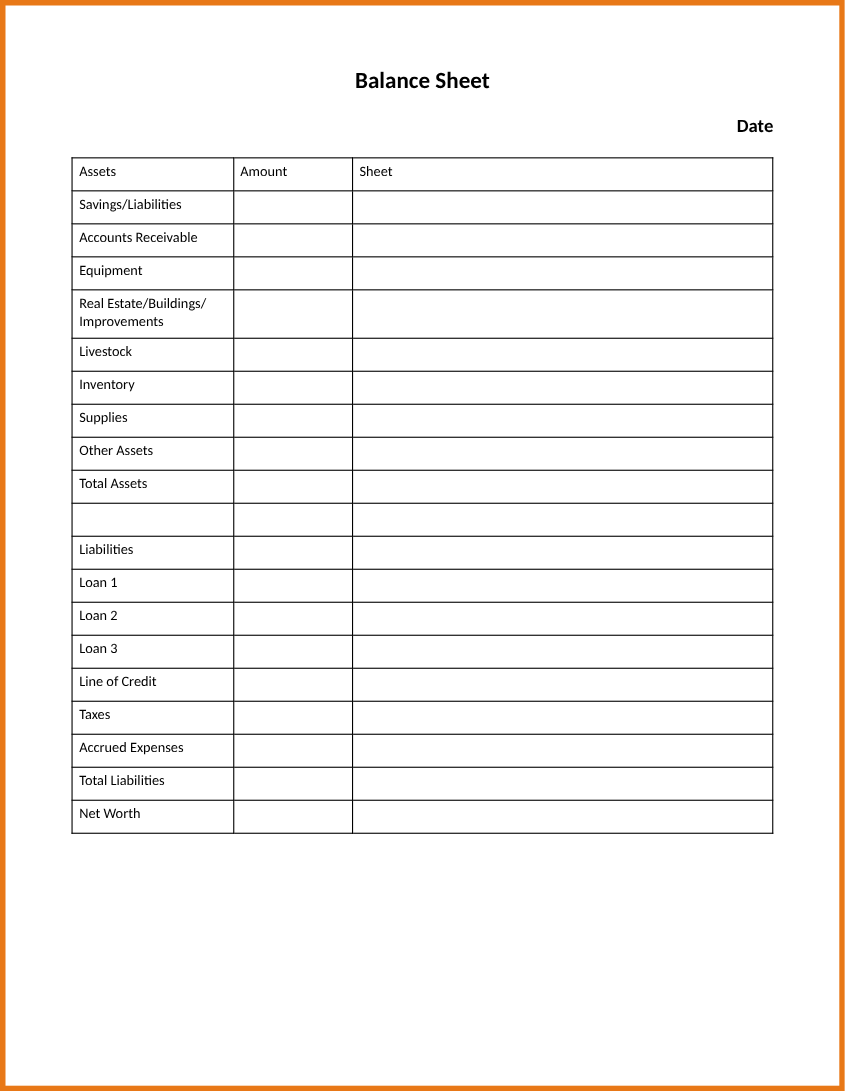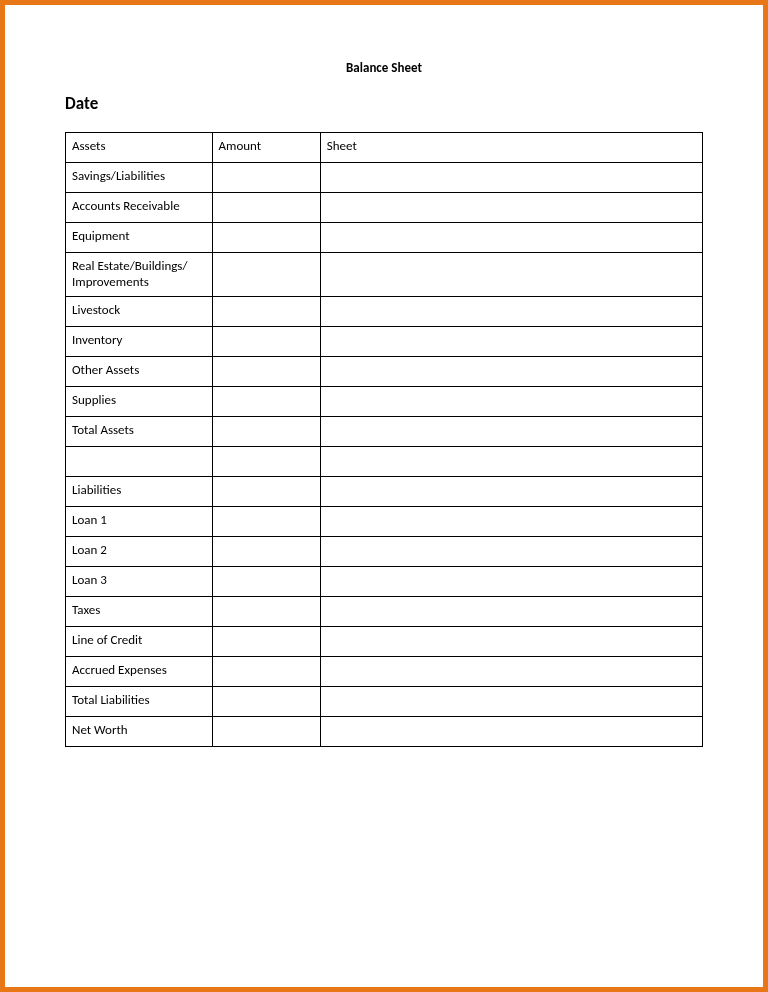--- a/index.html
+++ b/index.html
@@ -15,27 +15,27 @@
     }
     .outer-border {
       width: 768px;
       height: 992px;
       border: 5px solid #e87817;
       padding: 55px 60px;
       background: #fff;
     }
     .title {
       text-align: center;
-      font-size: 13px;
+      font-size: 21px;
       font-weight: bold;
       margin-bottom: 18px;
       color: #000;
     }
     .subtitle {
-      text-align: left;
+      text-align: right;
       font-size: 17px;
       font-weight: bold;
       margin-bottom: 18px;
       color: #000;
     }
     table {
       width: 100%;
       border-collapse: collapse;
       table-layout: fixed;
     }
@@ -109,26 +109,26 @@
           <td>Livestock</td>
           <td></td>
           <td></td>
         </tr>
         <tr>
           <td>Inventory</td>
           <td></td>
           <td></td>
         </tr>
         <tr>
-          <td>Other Assets</td>
+          <td>Supplies</td>
           <td></td>
           <td></td>
         </tr>
         <tr>
-          <td>Supplies</td>
+          <td>Other Assets</td>
           <td></td>
           <td></td>
         </tr>
         <tr>
           <td class="bold">Total Assets</td>
           <td></td>
           <td></td>
         </tr>
         <tr class="spacer">
           <td></td>
@@ -149,26 +149,26 @@
           <td>Loan 2</td>
           <td></td>
           <td></td>
         </tr>
         <tr>
           <td>Loan 3</td>
           <td></td>
           <td></td>
         </tr>
         <tr>
-          <td>Taxes</td>
+          <td>Line of Credit</td>
           <td></td>
           <td></td>
         </tr>
         <tr>
-          <td>Line of Credit</td>
+          <td>Taxes</td>
           <td></td>
           <td></td>
         </tr>
         <tr>
           <td>Accrued Expenses</td>
           <td></td>
           <td></td>
         </tr>
         <tr>
           <td class="bold">Total Liabilities</td>

